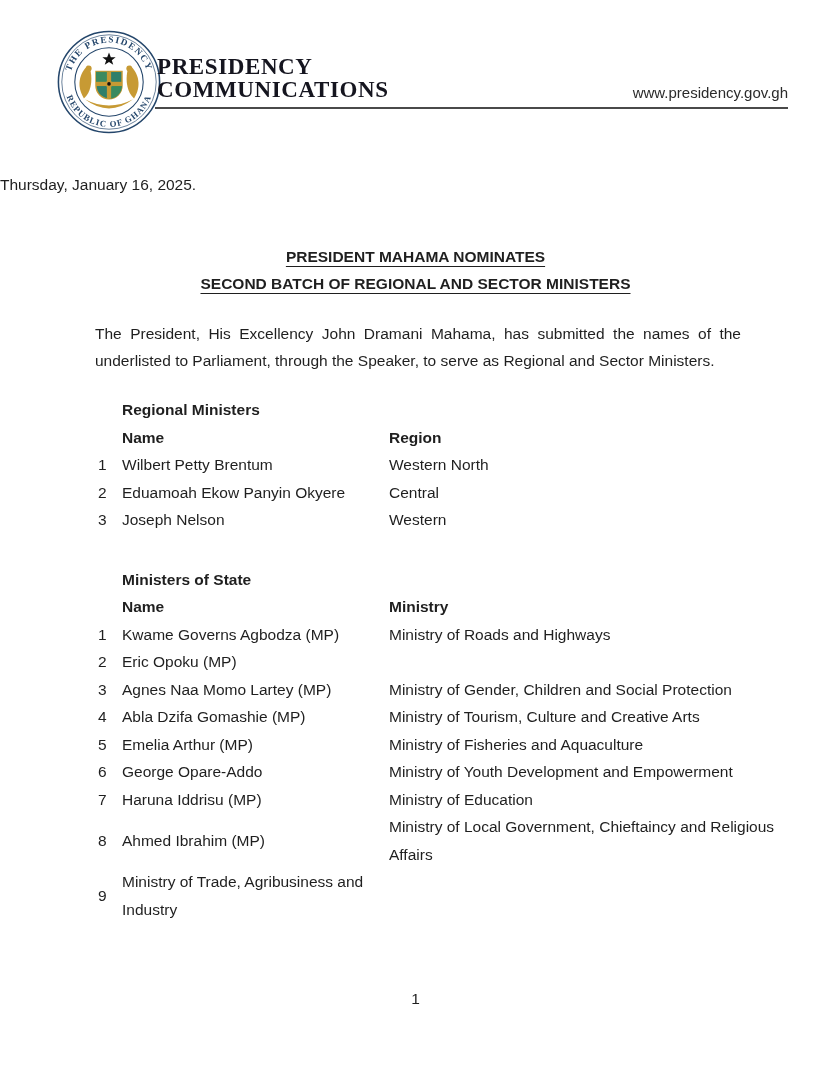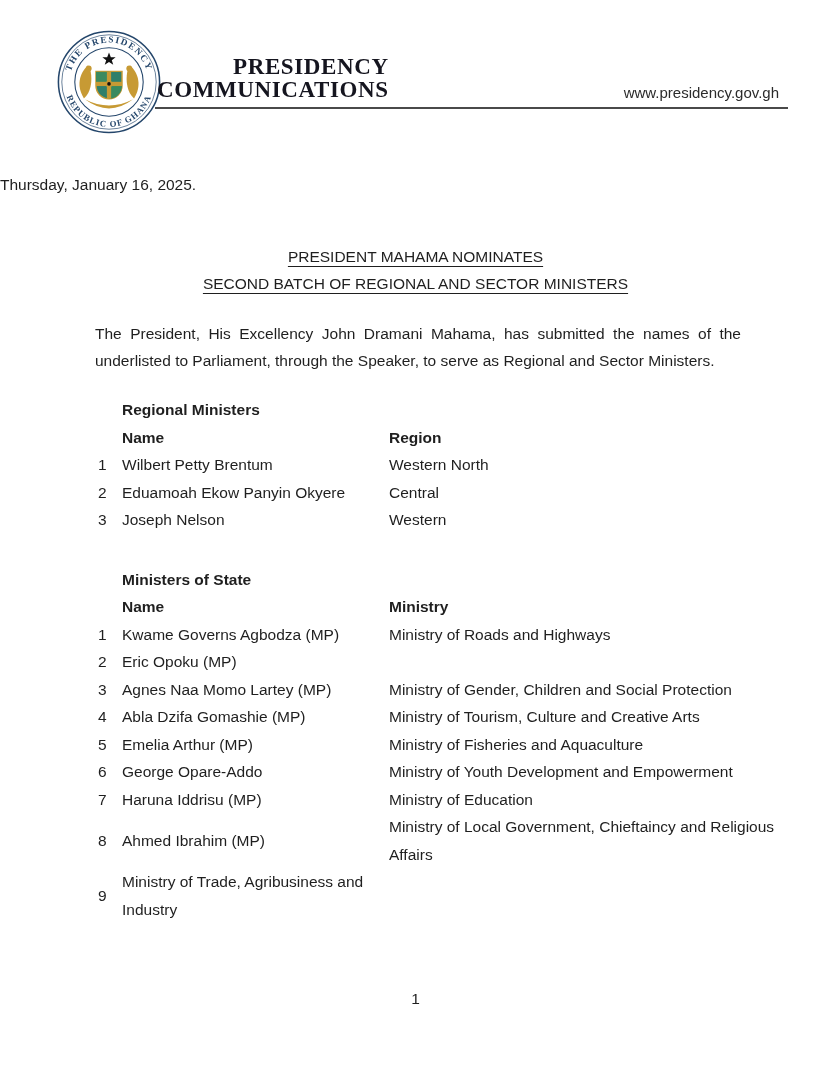--- a/index.html
+++ b/index.html
@@ -13,39 +13,39 @@
     font-size:15.5px;
     color:#1f1f1f;
     overflow:hidden;
   }
   
   .seal { position:absolute; left:56px; top:29px; width:106px; height:106px; }
   .brand {
     position:absolute; left:157px; top:55px;
     font-family:"Liberation Serif", serif;
     font-weight:bold; font-size:23px; line-height:23px;
-    letter-spacing:0.6px; color:#15151f;text-align:right;
+    letter-spacing:0.6px; color:#15151f;
   }
   .site-url {
-    position:absolute; right:52px; top:84px;
+    position:absolute; right:43px; top:84px;
     font-size:15px; color:#2b2b2b;
   }
   .rule {
     position:absolute; left:155px; top:107px;
     width:633px; height:1.5px; background:#4a4a4a;
   }
   .header-space { height:108px; }
   
   .date-line {
     margin-top:67px; padding-right:90px;
     text-align:left; line-height:20px;
   }
   .doc-title {
     margin-top:48px; text-align:center;
-    font-weight:normal; line-height:27px;
+    font-weight:bold; line-height:27px;
   }
   .doc-title span {
     text-decoration:underline;
     text-underline-offset:4px;
     text-decoration-thickness:1.3px;
   }
   .intro {
     margin:24px 90px 4px 95px;
     text-align:justify; line-height:26.5px;
   }

